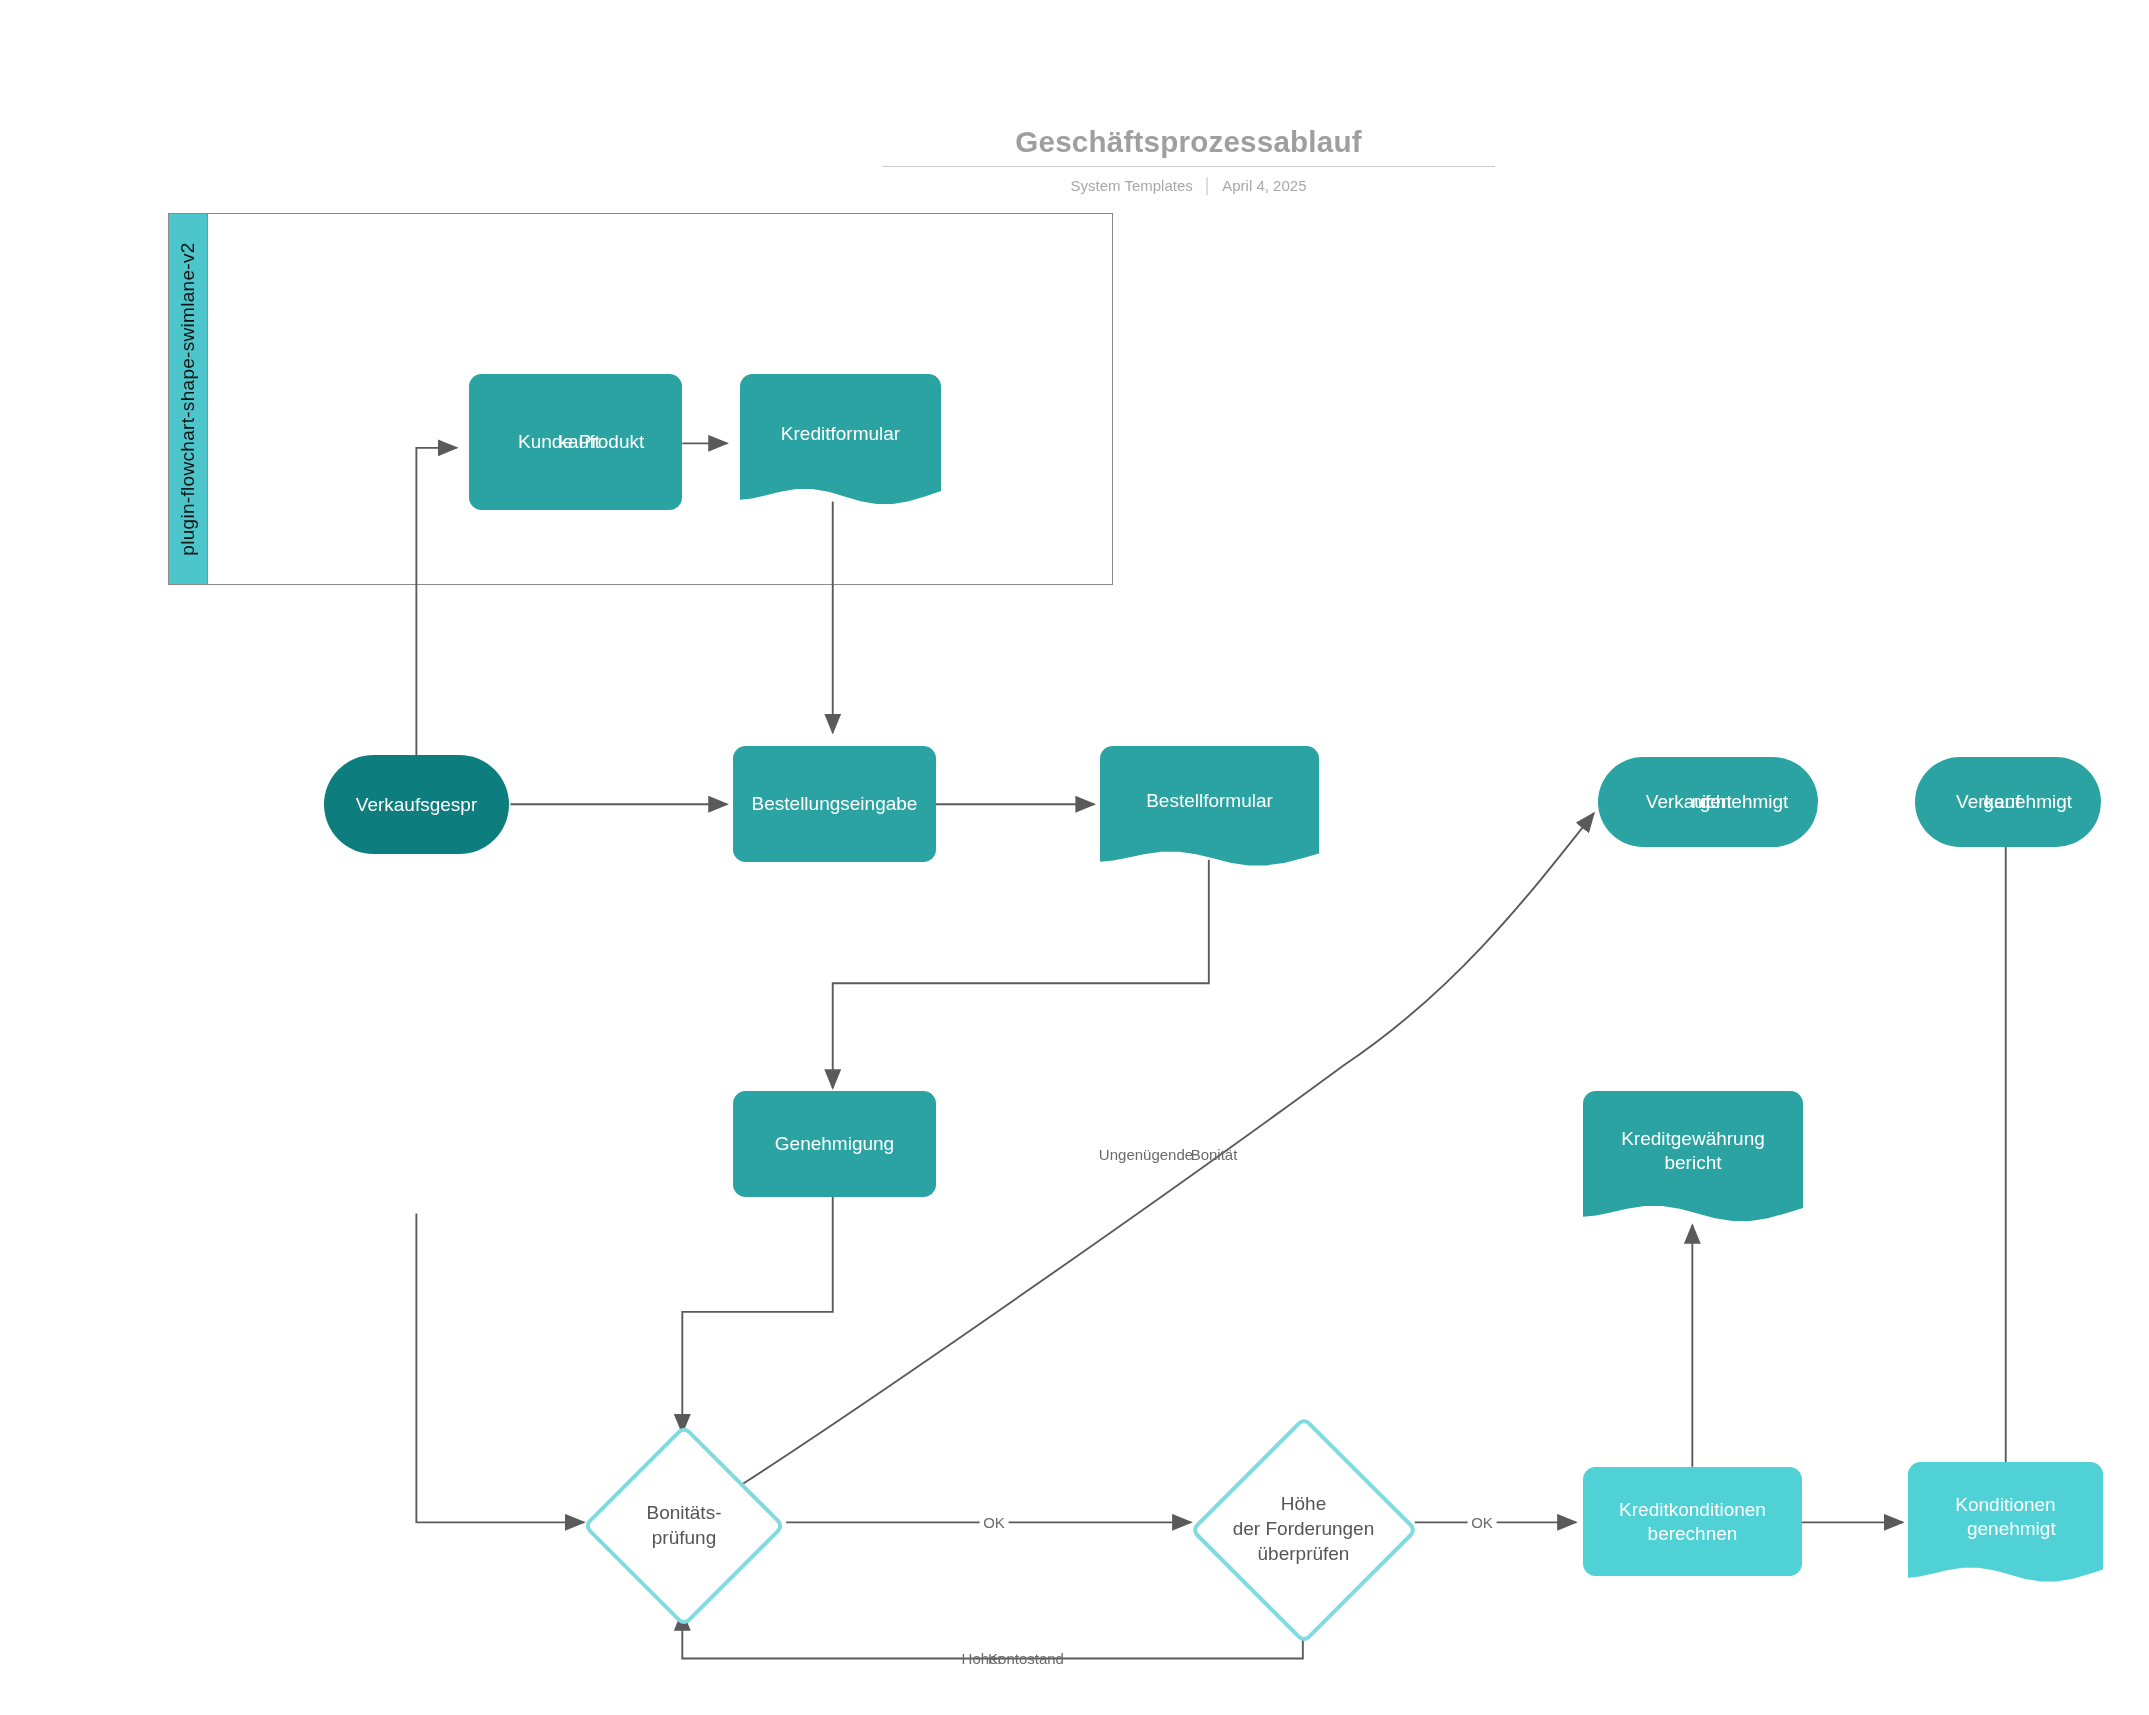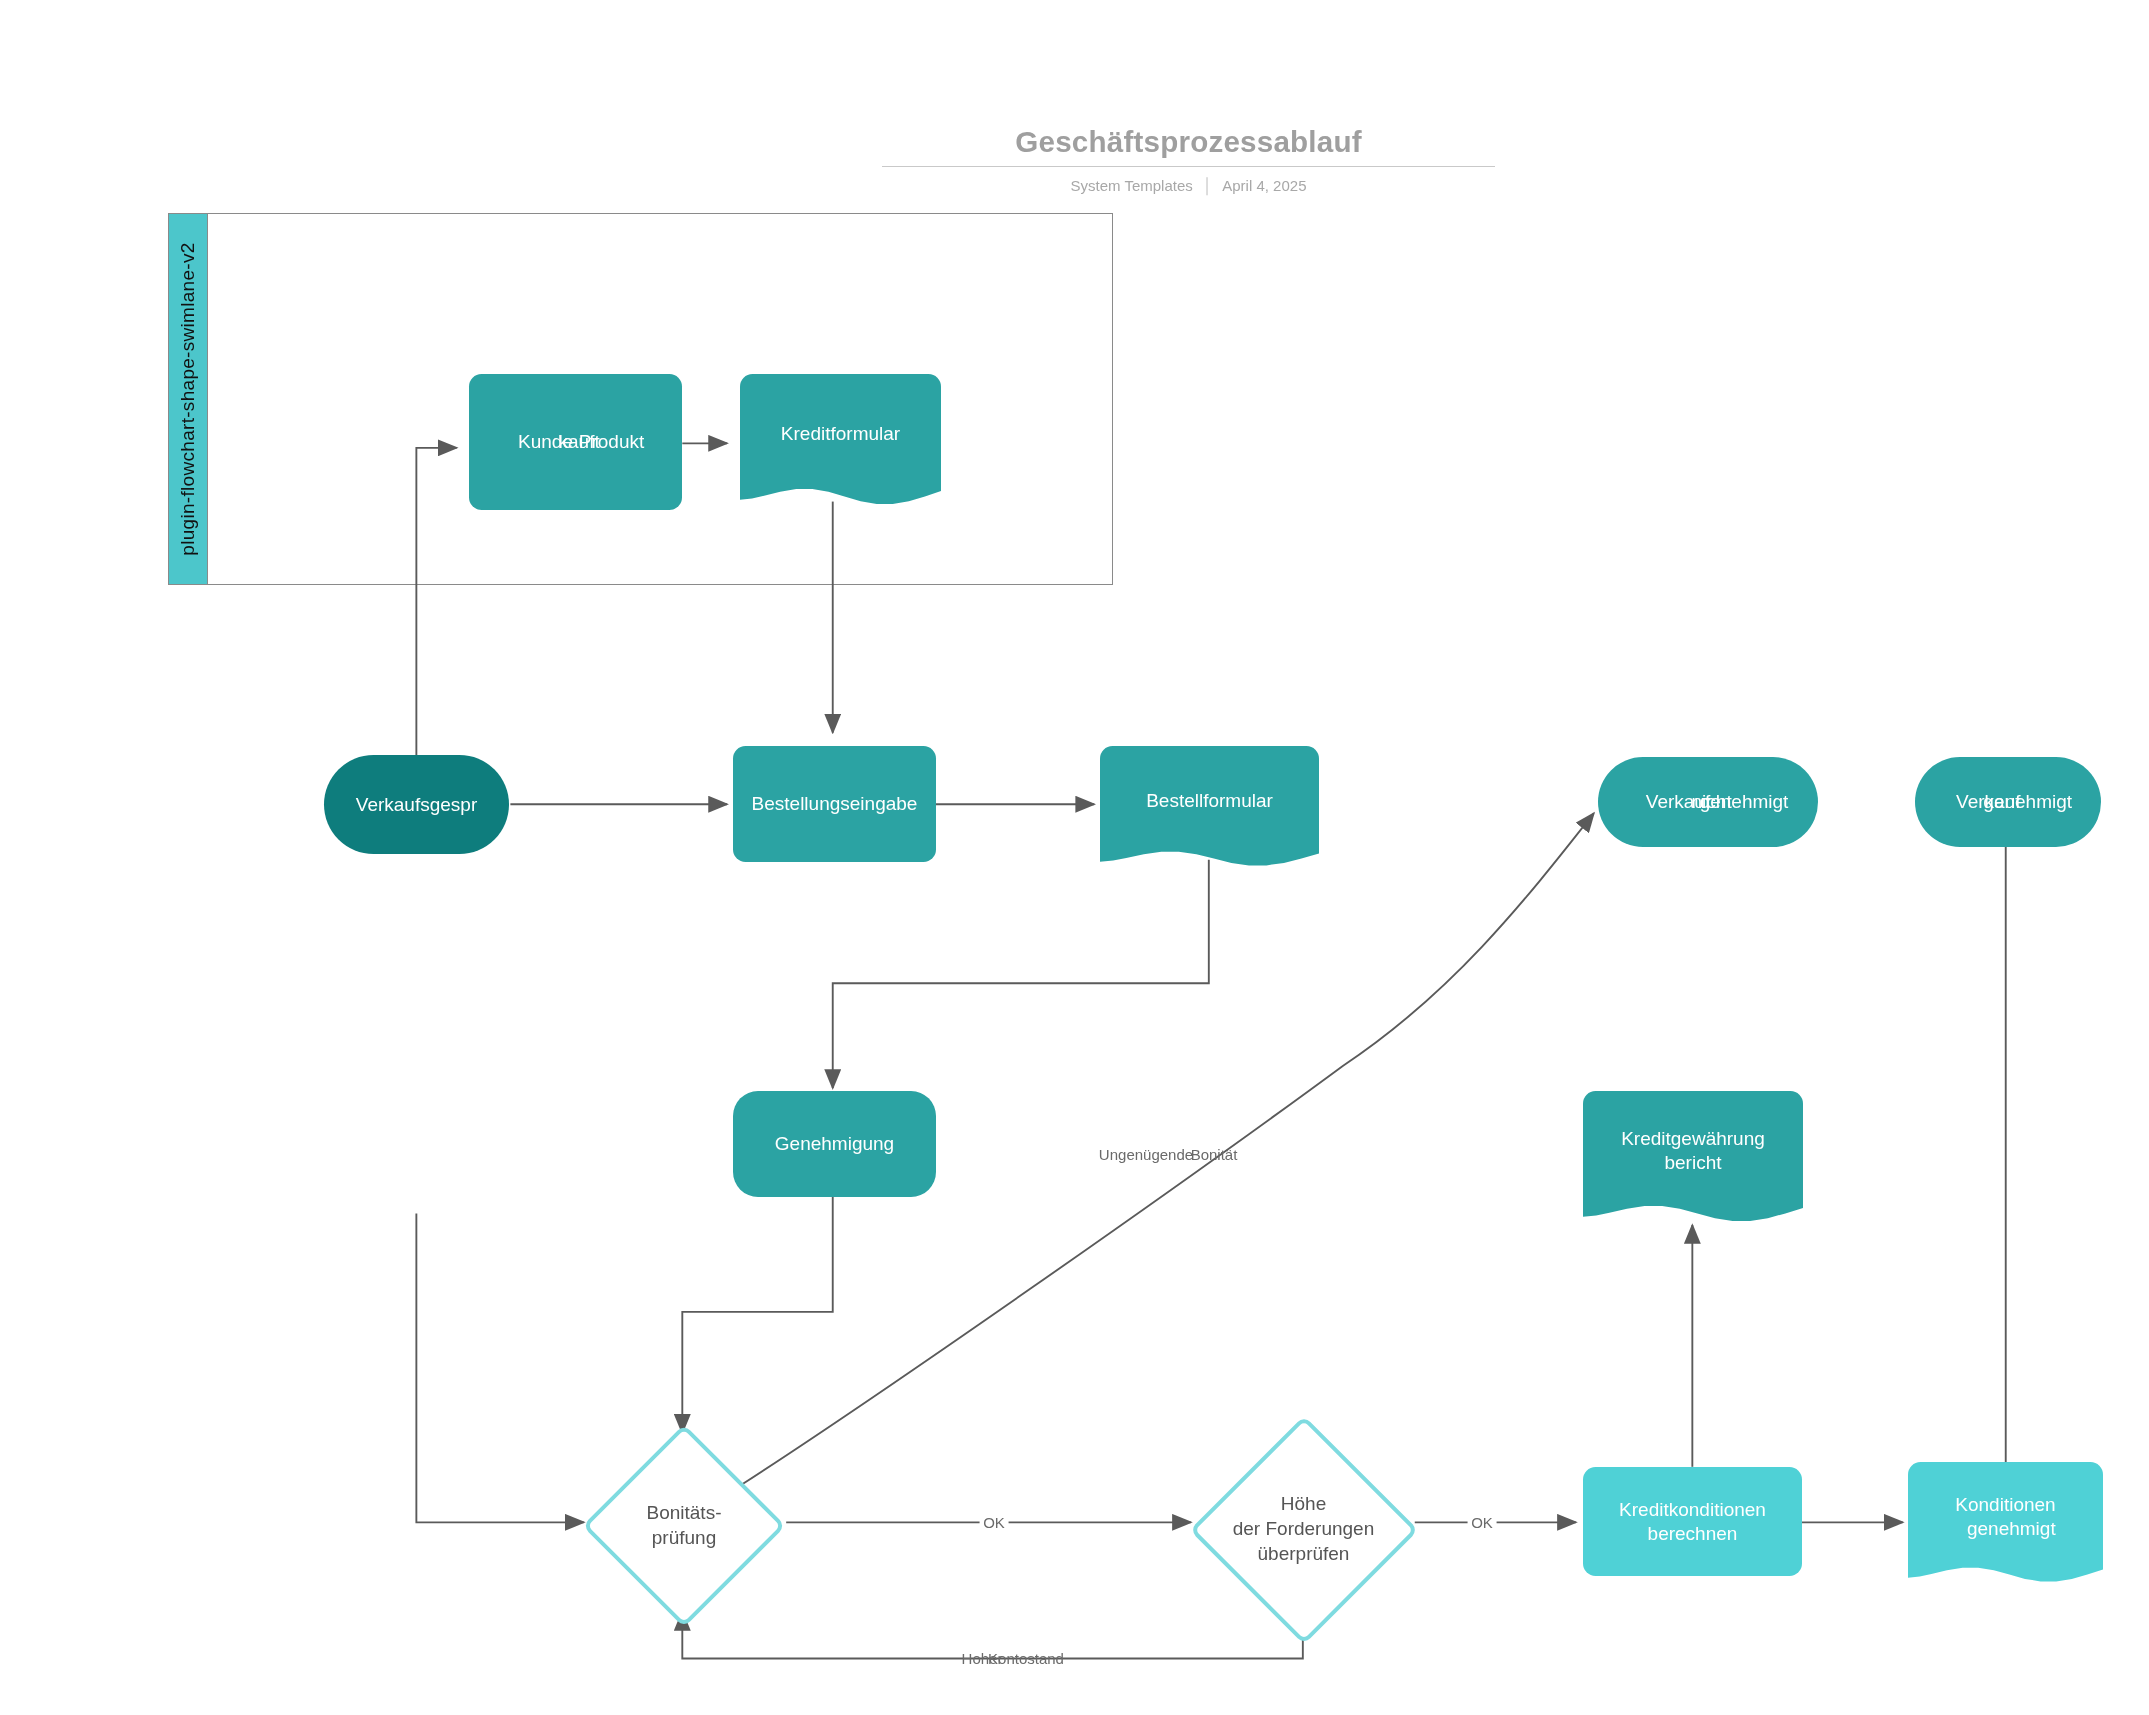--- a/index.html
+++ b/index.html
@@ -309,21 +309,21 @@
 </div>
 
 <div class="node stadium fill-mid" style="left:1915px; top:757px; width:186px; height:90px;">
   <span class="stack" style="width:152px;">
     <span class="w1" style="margin-left:-19.7px;">Verkauf</span>
     <span class="w3" style="margin-left:19.7px;">genehmigt</span>
   </span>
 </div>
 
 
-<div class="node rect fill-mid" style="left:733px; top:1091px; width:203px; height:106px;border-radius:25px;">
+<div class="node rect fill-mid" style="left:733px; top:1091px; width:203px; height:106px;">
   <span class="lbl">Genehmigung</span>
 </div>
 
 <div class="node doc fill-mid wrap" style="left:1583px; top:1091px; width:220px; height:136px;">
   <span class="lbl">
     <span>Kreditgewährung</span><br>
     <span>bericht</span>
   </span>
 </div>
 

